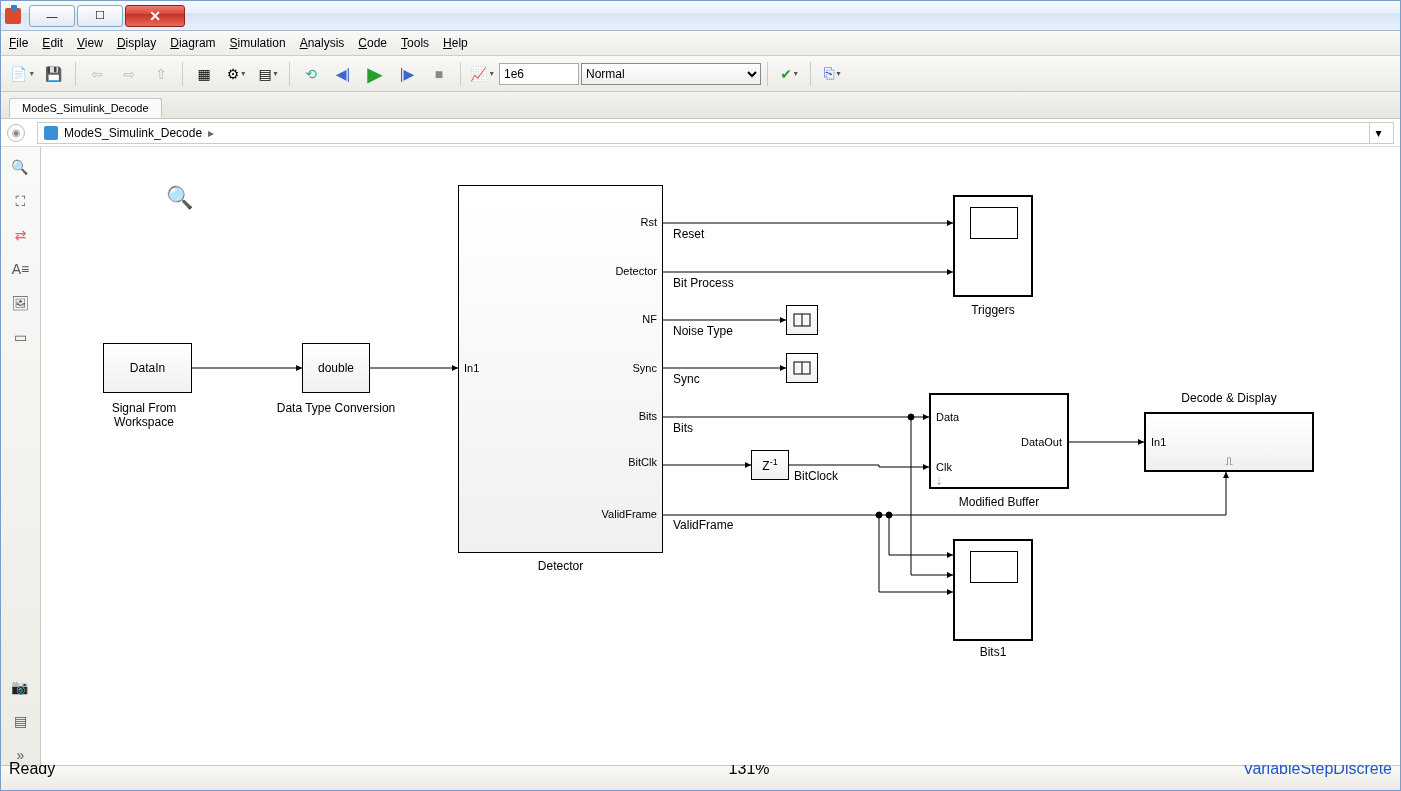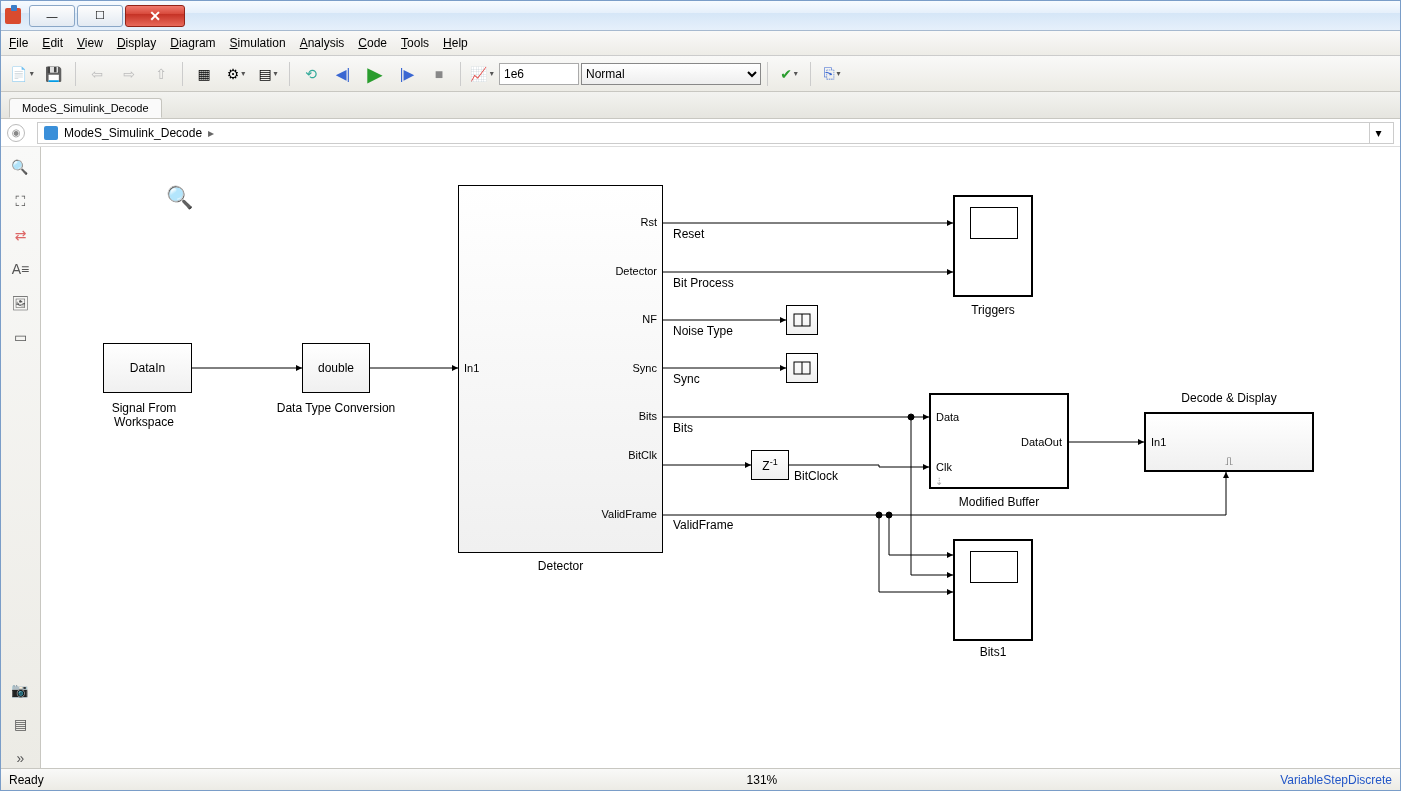--- a/index.html
+++ b/index.html
@@ -42,21 +42,21 @@
 .crumb-drop { width:18px; text-align:center; border-left:1px solid #ccc; align-self:stretch; display:flex; align-items:center; justify-content:center; cursor:pointer;}
 
 
 .mainarea { flex:1; display:flex; min-height:0;}
 .leftpal { width:40px; background:linear-gradient(#f9f9f8,#ecebe5); border-right:1px solid #c8c7c1; display:flex; flex-direction:column; align-items:center; padding-top:10px; gap:14px;}
 .leftpal .ic { width:20px; height:20px; display:flex; align-items:center; justify-content:center; font-size:14px; cursor:pointer; color:#555;}
 .leftpal .spacer { flex:1;}
 .canvas { flex:1; background:#fff; position:relative; overflow:hidden;}
 
 
-.statusbar { height:22px; background:linear-gradient(#f9f9f8,#ecebe5); border-top:1px solid #c8c7c1; display:flex; align-items:center; font-size:12px; padding:0 8px;}
+.statusbar { height:22px; background:linear-gradient(#f9f9f8,#ecebe5); border-top:1px solid #c8c7c1; display:flex; align-items:flex-end; font-size:16px; padding:12px 8px;}
 .statusbar .mid { flex:1; text-align:center; margin-left:200px;}
 .statusbar .right { color:#2256c7; }
 
 
 .block { position:absolute; background:linear-gradient(#fff,#f0f0f0); border:1px solid #000; font-size:12px; text-align:center; display:flex; align-items:center; justify-content:center;}
 .block.thick { border-width:2px; }
 .blabel { position:absolute; font-size:12px; color:#000; text-align:center; white-space:nowrap;}
 .portlabel { position:absolute; font-size:11px; color:#000; white-space:nowrap;}
 .portlabel.r { text-align:right; }
 .signal { position:absolute; font-size:12px; color:#000;}
@@ -213,21 +213,21 @@
       </div>
       <div class="blabel" style="left:215px; top:254px; width:160px;">Data Type Conversion</div>
 
       <div class="block" style="left:417px; top:38px; width:205px; height:368px;">
         <span class="portlabel" style="left:5px; top:176px;">In1</span>
         <span class="portlabel r" style="right:5px; top:30px;">Rst</span>
         <span class="portlabel r" style="right:5px; top:79px;">Detector</span>
         <span class="portlabel r" style="right:5px; top:127px;">NF</span>
         <span class="portlabel r" style="right:5px; top:176px;">Sync</span>
         <span class="portlabel r" style="right:5px; top:224px;">Bits</span>
-        <span class="portlabel r" style="right:5px; top:263px;">BitClk</span>
+        <span class="portlabel r" style="right:5px; top:270px;">BitClk</span>
         <span class="portlabel r" style="right:5px; top:322px;">ValidFrame</span>
       </div>
       <div class="blabel" style="left:417px; top:412px; width:205px;">Detector</div>
 
       <div class="signal" style="left:632px; top:80px;">Reset</div>
       <div class="signal" style="left:632px; top:129px;">Bit Process</div>
       <div class="signal" style="left:632px; top:177px;">Noise Type</div>
       <div class="signal" style="left:632px; top:225px;">Sync</div>
       <div class="signal" style="left:632px; top:274px;">Bits</div>
       <div class="signal" style="left:753px; top:322px;">BitClock</div>

